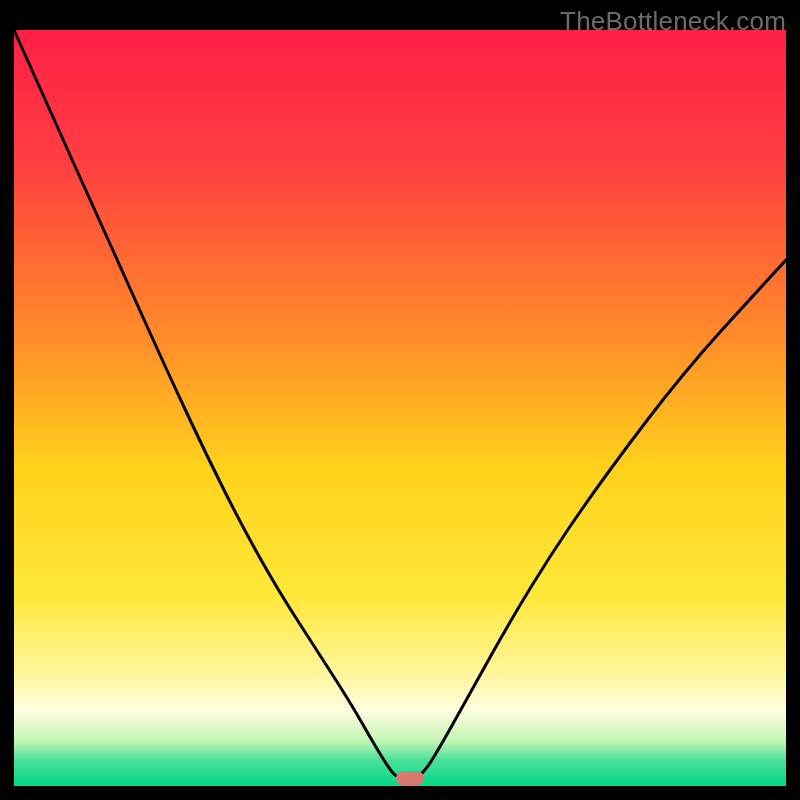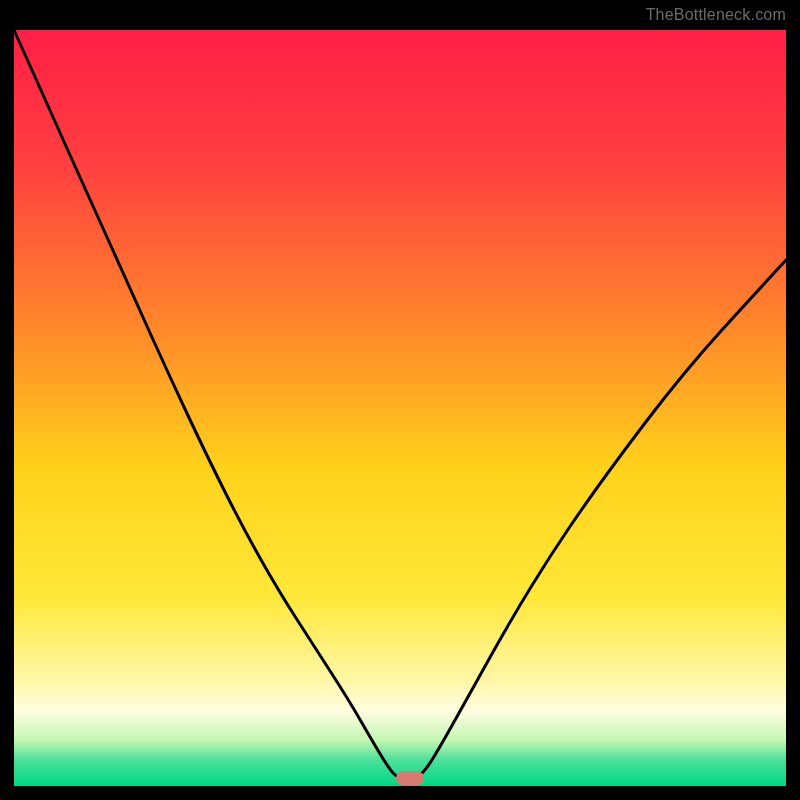--- a/index.html
+++ b/index.html
@@ -31,21 +31,21 @@
     left: 0;
     top: 0;
     width: 100%;
     height: 100%;
   }
   .watermark {
     position: absolute;
     top: 6px;
     right: 14px;
     color: #6b6b6b;
-    font-size: 16px;
+    font-size: 26px;
     font-weight: 500;
     letter-spacing: 0.2px;
   }
   svg.curve {
     position: absolute;
     left: 0;
     top: 0;
     width: 772px;
     height: 756px;
     overflow: visible;

